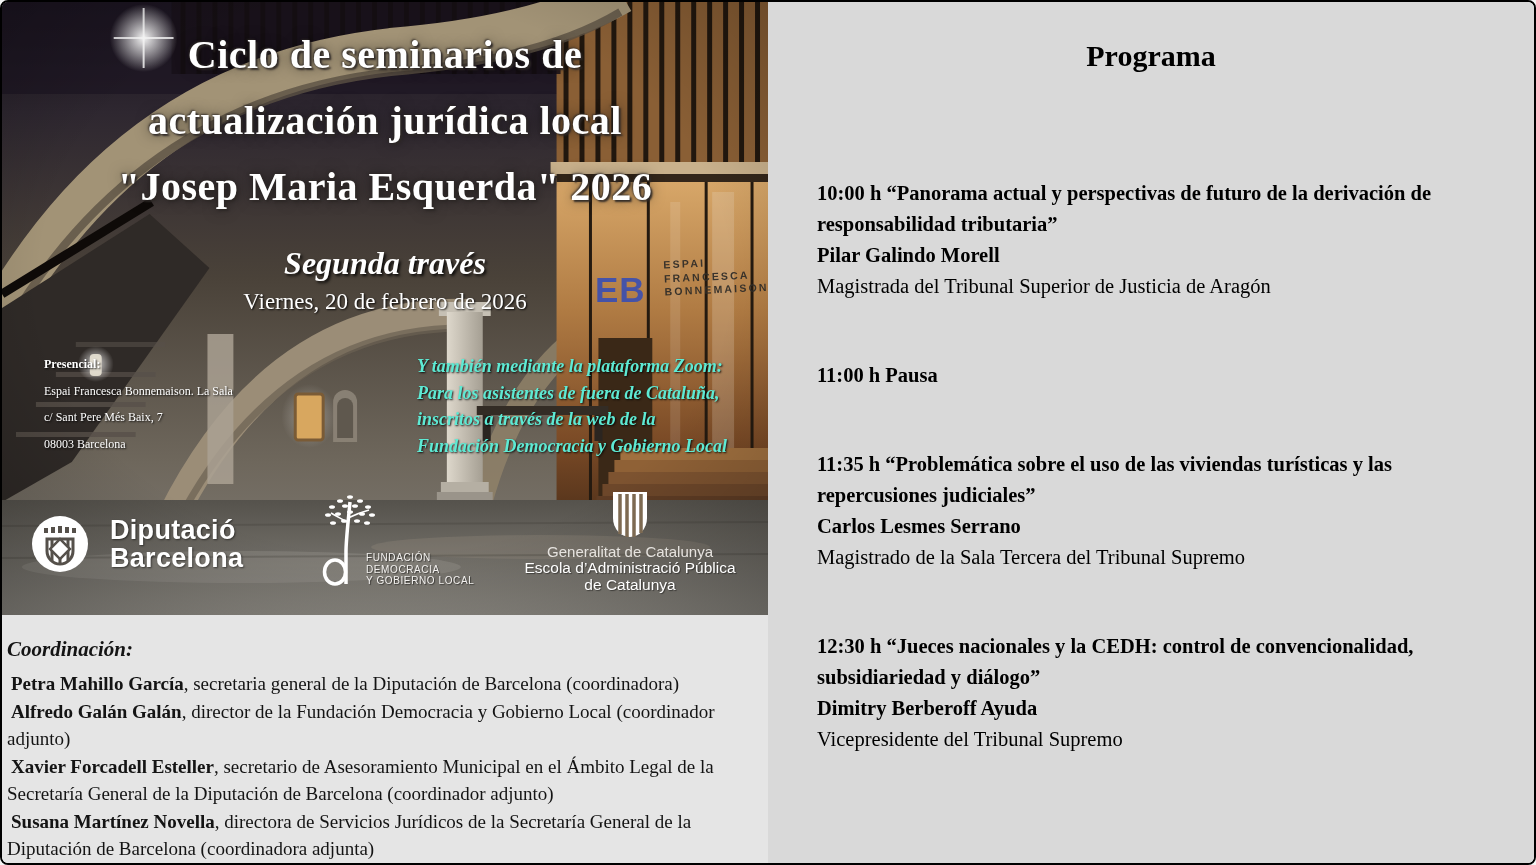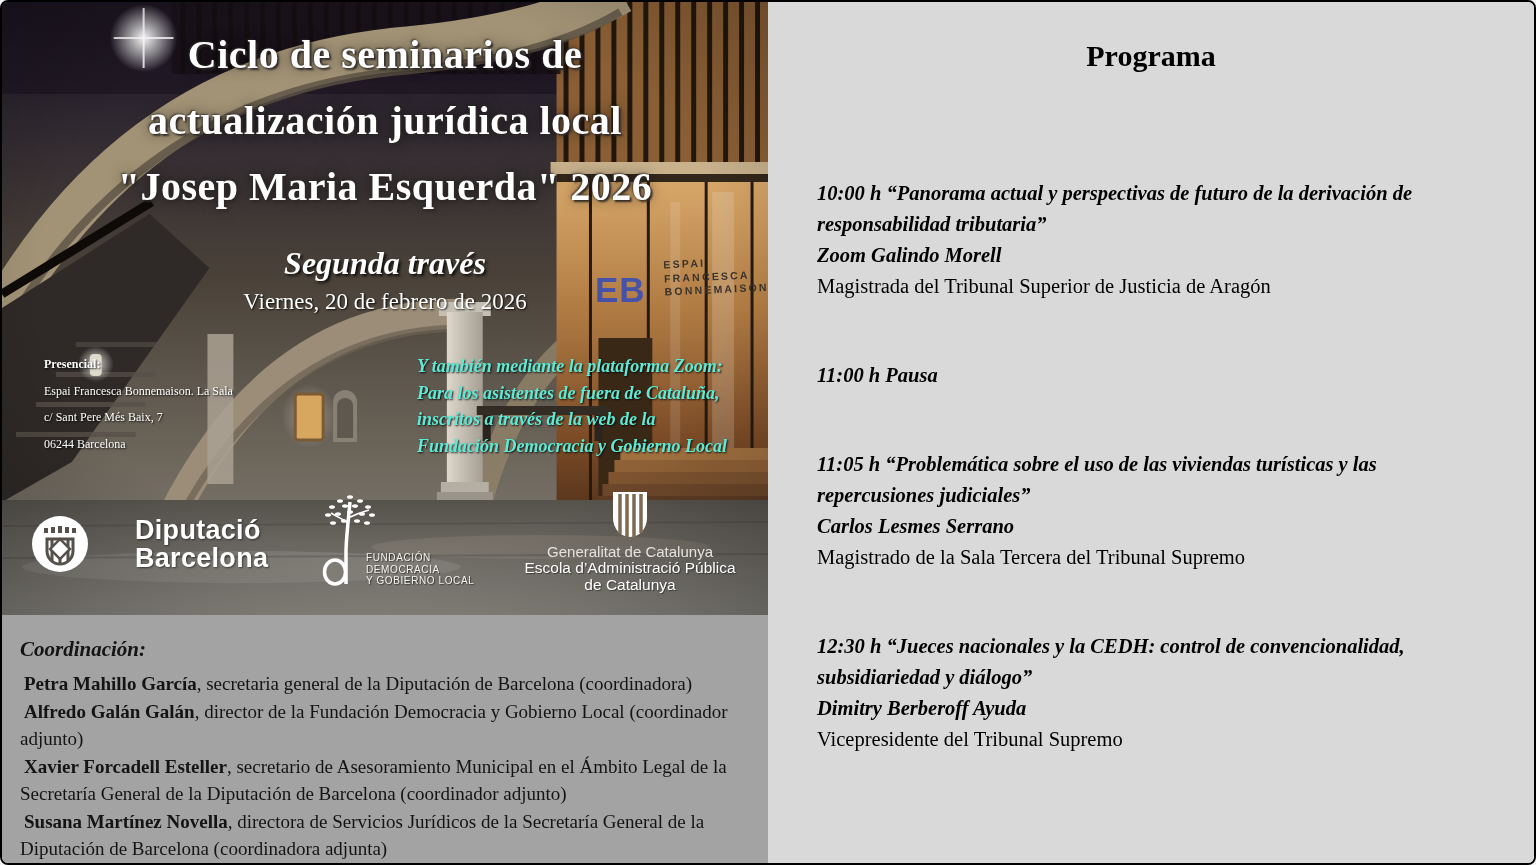--- a/index.html
+++ b/index.html
@@ -49,57 +49,57 @@
     font-family:Liberation Sans, sans-serif;font-weight:bold;font-size:35px;
     color:#3c4fb0;letter-spacing:1px;opacity:.92;
   }
   .glass-sign{
     position:absolute;left:662px;top:254px;width:110px;
     font-family:"Liberation Sans",sans-serif;font-weight:bold;font-size:10.5px;
     letter-spacing:2.2px;line-height:13.5px;color:#322e29;
     transform:rotate(-2.5deg);opacity:.95;
   }
   
-  .logo-dipu{position:absolute;left:30px;top:514px;display:flex;align-items:center;gap:25px;}
+  .logo-dipu{position:absolute;left:30px;top:514px;display:flex;align-items:center;}
   .logo-dipu .txt{
     margin-left:22px;color:#fff;font-family:"Liberation Sans",sans-serif;
     font-weight:bold;font-size:27px;line-height:28px;letter-spacing:.3px;
     text-shadow:1px 1px 2px rgba(0,0,0,.5);
   }
   .logo-fund{position:absolute;left:318px;top:490px;width:160px;height:100px;}
   .logo-fund .tree{position:absolute;left:0;top:0;}
   .logo-fund .txt{
     position:absolute;left:46px;top:60px;width:112px;
     color:#f2f0ee;font-family:"Liberation Sans",sans-serif;font-size:10px;
     line-height:11.5px;letter-spacing:.6px;text-shadow:1px 1px 1px rgba(0,0,0,.5);
   }
   .logo-gene{position:absolute;left:518px;top:488px;width:220px;text-align:center;}
   .logo-gene .shield{display:block;margin:0 auto 4px;}
   .logo-gene .l1{color:#e6e3df;font-family:"Liberation Sans",sans-serif;font-size:15px;line-height:16px;}
   .logo-gene .l2,.logo-gene .l3{
     color:#fff;font-family:"Liberation Sans",sans-serif;font-weight:normal;
     font-size:15.5px;line-height:16.5px;text-shadow:1px 1px 1px rgba(0,0,0,.45);
   }
   
-  .coord{flex:1;background:#a3a3a3;color:#141414;padding:22px 10px 0 18px;}
+  .coord{flex:1;background:#e5e5e5;color:#141414;padding:22px 10px 0 5px;}
   .coord-head{font-weight:bold;font-style:italic;font-size:21px;line-height:24px;margin-bottom:9px;}
   .member{margin:0;font-size:19px;line-height:27.5px;text-indent:4px;max-width:748px;}
   .member b{font-weight:bold;}
 
   
   .right{flex:1;background:#d9d9d9;color:#000;}
   .prog-head{
     text-align:center;font-size:30px;font-weight:bold;
     margin:36px 0 0;line-height:36px;
   }
   .items{margin-top:104px;padding:0 96px 0 49px;}
   .item{margin-bottom:58px;}
   .item p{margin:0;font-size:20.5px;line-height:31px;}
   .item p:empty{display:none;}
-  .pt,.ps{font-weight:bold;font-style:italic;}
+  .pt,.ps{font-weight:bold;}
 </style>
 </head>
 <body>
 
 <div class="page">
 
   <div class="left">
     <div class="photo">
 
       <svg class="bgart" viewBox="0 0 768 613" preserveAspectRatio="none" aria-hidden="true">
@@ -219,21 +219,21 @@
         <div>actualización jurídica local</div>
         <div>"Josep Maria Esquerda" 2026</div>
       </div>
       <div class="session">Segunda través</div>
       <div class="date">Viernes, 20 de febrero de 2026</div>
 
       <div class="venue">
         <div class="b">Presencial:</div>
         <div>Espai Francesca Bonnemaison. La Sala</div>
         <div>c/ Sant Pere Més Baix, 7</div>
-        <div>06244 Barcelona</div>
+        <div>08003 Barcelona</div>
       </div>
 
       <div class="zoomnote">
         <div>Y también mediante la plataforma Zoom:</div>
         <div>Para los asistentes de fuera de Cataluña,</div>
         <div>inscritos a través de la web de la</div>
         <div>Fundación Democracia y Gobierno Local</div>
       </div>
 
       <div class="logo-dipu">
@@ -312,29 +312,29 @@
       <p class="member"><b>Xavier Forcadell Esteller</b><span>, secretario de Asesoramiento Municipal en el Ámbito Legal de la Secretaría General de la Diputación de Barcelona (coordinador adjunto)</span></p>
       <p class="member"><b>Susana Martínez Novella</b><span>, directora de Servicios Jurídicos de la Secretaría General de la Diputación de Barcelona (coordinadora adjunta)</span></p>
     </div>
   </div>
 
   <div class="right">
     <h1 class="prog-head">Programa</h1>
     <div class="items">
       <div class="item">
         <p class="pt">10:00 h “Panorama actual y perspectivas de futuro de la derivación de responsabilidad tributaria”</p>
-        <p class="ps">Zoom Galindo Morell</p>
+        <p class="ps">Pilar Galindo Morell</p>
         <p class="pr">Magistrada del Tribunal Superior de Justicia de Aragón</p>
       </div>
       <div class="item">
         <p class="pt">11:00 h Pausa</p>
 
       </div>
       <div class="item">
-        <p class="pt">11:05 h “Problemática sobre el uso de las viviendas turísticas y las repercusiones judiciales”</p>
+        <p class="pt">11:35 h “Problemática sobre el uso de las viviendas turísticas y las repercusiones judiciales”</p>
         <p class="ps">Carlos Lesmes Serrano</p>
         <p class="pr">Magistrado de la Sala Tercera del Tribunal Supremo</p>
       </div>
       <div class="item">
         <p class="pt">12:30 h “Jueces nacionales y la CEDH: control de convencionalidad, subsidiariedad y diálogo”</p>
         <p class="ps">Dimitry Berberoff Ayuda</p>
         <p class="pr">Vicepresidente del Tribunal Supremo</p>
       </div>
     </div>
   </div>

